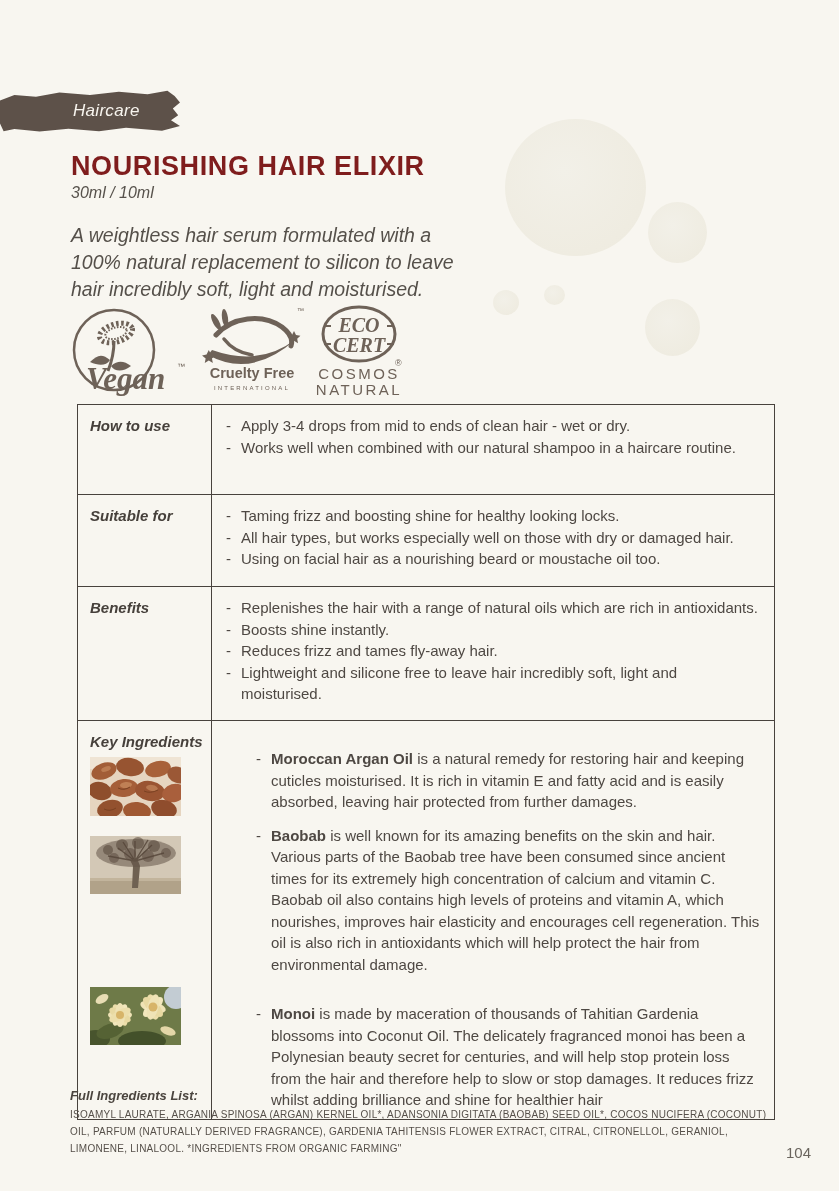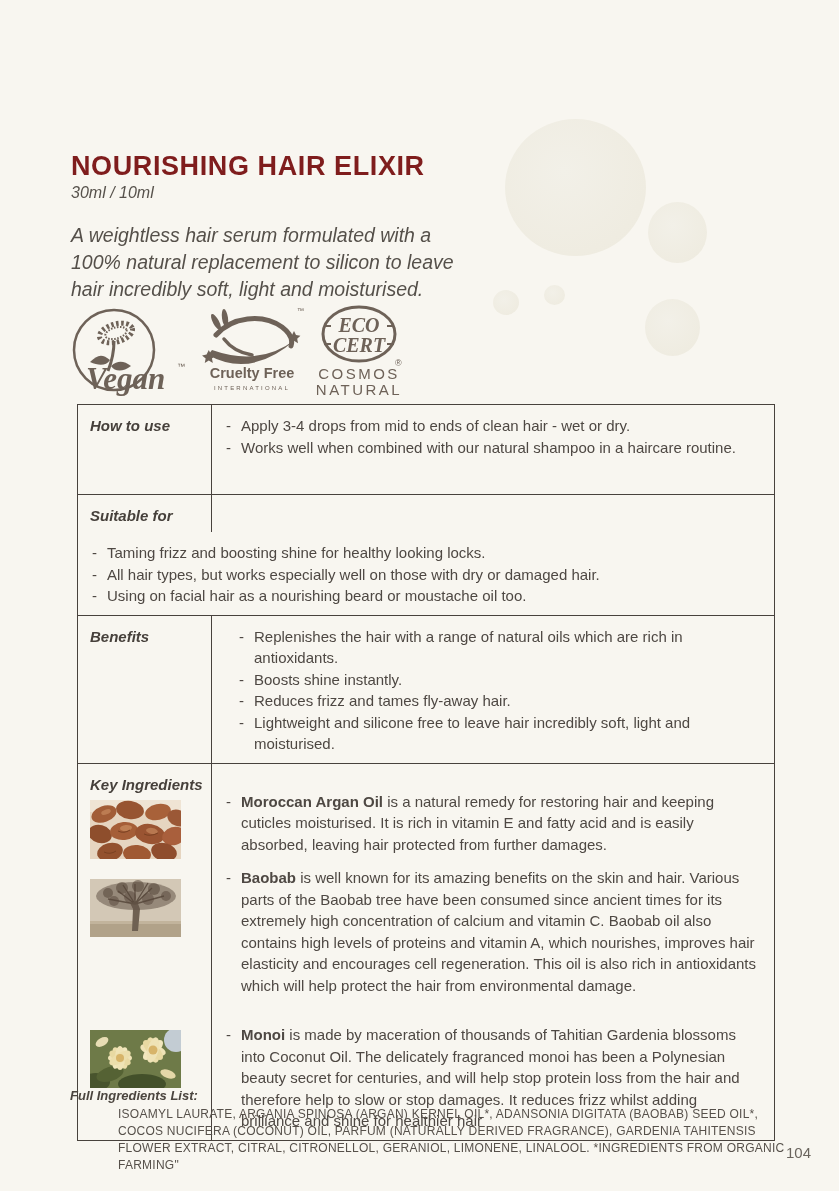--- a/index.html
+++ b/index.html
@@ -42,54 +42,57 @@
   .info-table { position:absolute; left:70px; top:404px; width:698px;
                 border:1px solid #48423d; box-sizing:border-box;margin-left:7px; }
   .row { display:flex; border-top:1px solid #48423d; }
   .row:first-child { border-top:none; }
   .row-label { width:134px; flex:none; border-right:1px solid #48423d;
                padding:12px 6px 8px 12px; box-sizing:border-box;
                font-weight:bold; font-style:italic; font-size:15px; color:#46403b;
                position:relative; }
   .row-content { flex:1; padding:10px 14px 8px 8px; box-sizing:border-box;
                  font-size:15px; line-height:21.5px; color:#4e4843; }
-  .r1 { min-height:89px; } .r2 { min-height:91px;flex-direction:column; } .r3 { min-height:133px;gap:13px; } .r4 { min-height:370px; }
+  .r1 { min-height:89px; } .r2 { min-height:91px; } .r3 { min-height:133px; } .r4 { min-height:370px;gap:30px; }
 
   .bullet { display:flex; }
   .bullet::before { content:"-"; width:21px; flex:none; text-align:left; padding-left:6px; box-sizing:border-box; }
   .bullet .bt { flex:1; }
 
   .ing-para { display:flex; }
   .ing-para::before { content:"-"; width:21px; flex:none; padding-left:6px; box-sizing:border-box; }
   .ing-para .bt { flex:1; }
   .p1 { margin-top:17px; } .p2 { margin-top:12px; } .p3 { margin-top:28px; }
 
   .ing-photo { position:absolute; left:12px; width:91px; display:block; }
   .ph-argan    { top:36px;  height:59px; }
   .ph-baobab   { top:115px; height:58px; }
   .ph-gardenia { top:266px; height:58px; }
   .ing-photo svg { display:block; width:100%; height:100%; }
 
   
   .footer { position:absolute; left:70px; top:1088px; width:718px; }
   .footer .flabel { font-weight:bold; font-style:italic; font-size:13px; color:#4b453f; margin-bottom:3px; }
-  .footer .ftext  { font-size:12px; line-height:17px; letter-spacing:.25px; color:#56504a;margin-left:48px; }
+  .footer .ftext  { font-size:10px; line-height:17px; letter-spacing:.25px; color:#56504a; }
   .page-number { position:absolute; left:786px; top:1144px; font-size:15px; color:#6b655e; }
 </style>
 </head>
 <body>
 
 <div class="page">
 
   <div class="droplet d1"></div>
   <div class="droplet d2"></div>
   <div class="droplet d3"></div>
   <div class="droplet d4"></div>
   <div class="droplet d5"></div>
 
+  <div class="brush">
+    <span>Haircare</span>
+  </div>
 
   <h1 class="title" style="margin:0;">NOURISHING HAIR ELIXIR</h1>
   <div class="sizes">30ml / 10ml</div>
   <div class="desc">
     <div>A weightless hair serum formulated with a</div>
     <div>100% natural replacement to silicon to leave</div>
     <div>hair incredibly soft, light and moisturised.</div>
   </div>
 
   <div class="logo logo-vegan">

